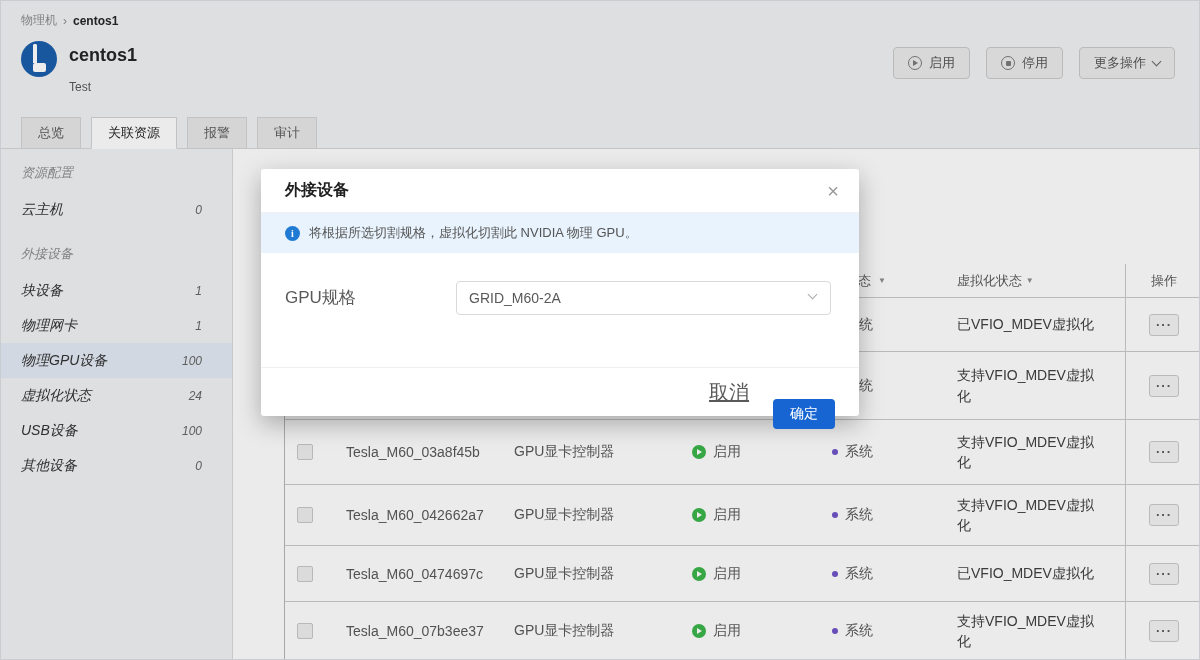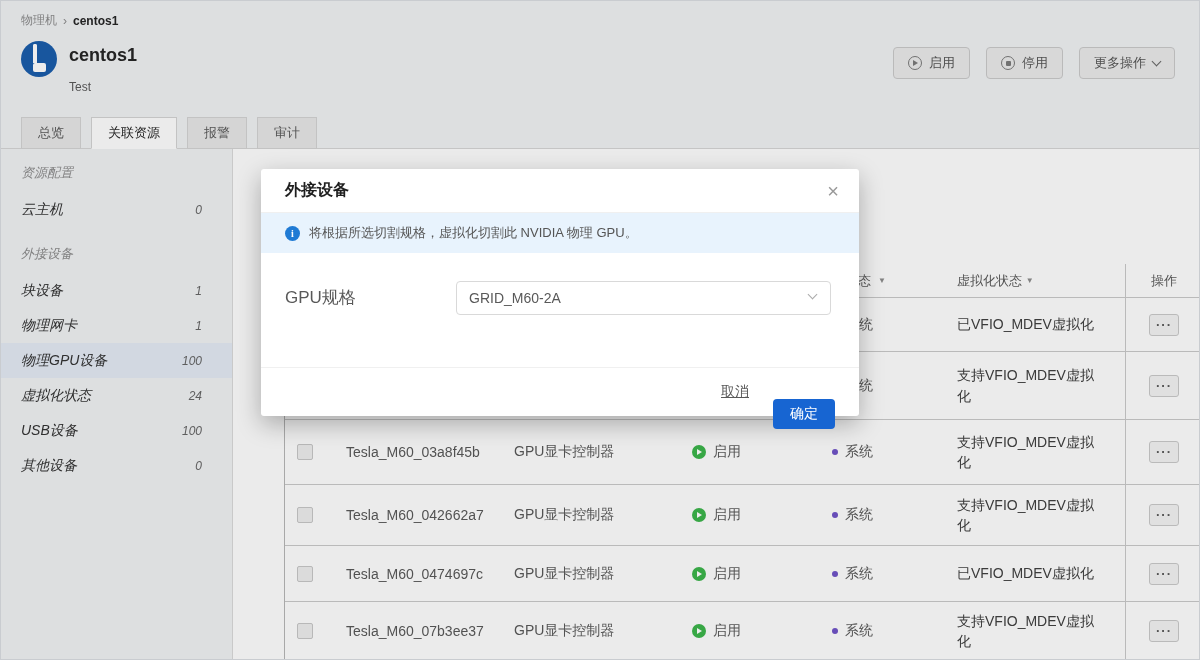--- a/index.html
+++ b/index.html
@@ -68,21 +68,21 @@
   .m-head { height:44px; display:flex; align-items:center; justify-content:space-between; padding:0 20px 0 24px; border-bottom:1px solid #f0f0f0; }
   .m-title { font-size:16px; font-weight:700; color:#1f1f1f; }
   .m-close { background:none; border:none; font-size:20px; color:#999; cursor:pointer; line-height:1; }
   .m-banner { height:40px; display:flex; align-items:center; gap:9px; padding:0 24px; background:#e8f3fd; font-size:13px; color:#555; }
   .info-ic { width:15px; height:15px; border-radius:50%; background:#1f7ad4; color:#fff; font-size:10px; font-weight:700; display:inline-flex; align-items:center; justify-content:center; flex:none; font-family:"Liberation Serif","DejaVu Serif",serif; }
   .m-body { display:flex; align-items:flex-start; padding:28px 28px 52px 24px; }
   .m-label { width:171px; font-size:17px; color:#595959; line-height:34px; }
   .select { position:relative; flex:1; height:34px; border:1px solid #d9d9d9; border-radius:4px; background:#fff; display:flex; align-items:center; padding:0 30px 0 12px; font-size:14px; color:#595959; cursor:pointer; }
   .select .chev { position:absolute; right:14px; top:12px; border-color:#aaa; }
   .m-foot { height:49px; display:flex; align-items:center; justify-content:flex-end; gap:14px; padding:0 24px; border-top:1px solid #f0f0f0; }
-  .btn-cancel { background:none; border:none; font-size:14px; color:#595959; cursor:pointer; padding:6px 10px;text-decoration:underline; }
+  .btn-cancel { background:none; border:none; font-size:20px; color:#595959; cursor:pointer; padding:6px 10px;text-decoration:underline; }
   .btn-primary { background:#1765d2; border:none; color:#fff; font-size:14px; border-radius:4px; padding:6px 17px; cursor:pointer;margin-top:44px; }
 </style>
 </head>
 <body>
 
 <div class="page">
 
   <div class="crumbs">
     <span>物理机</span>
     <span>›</span>

